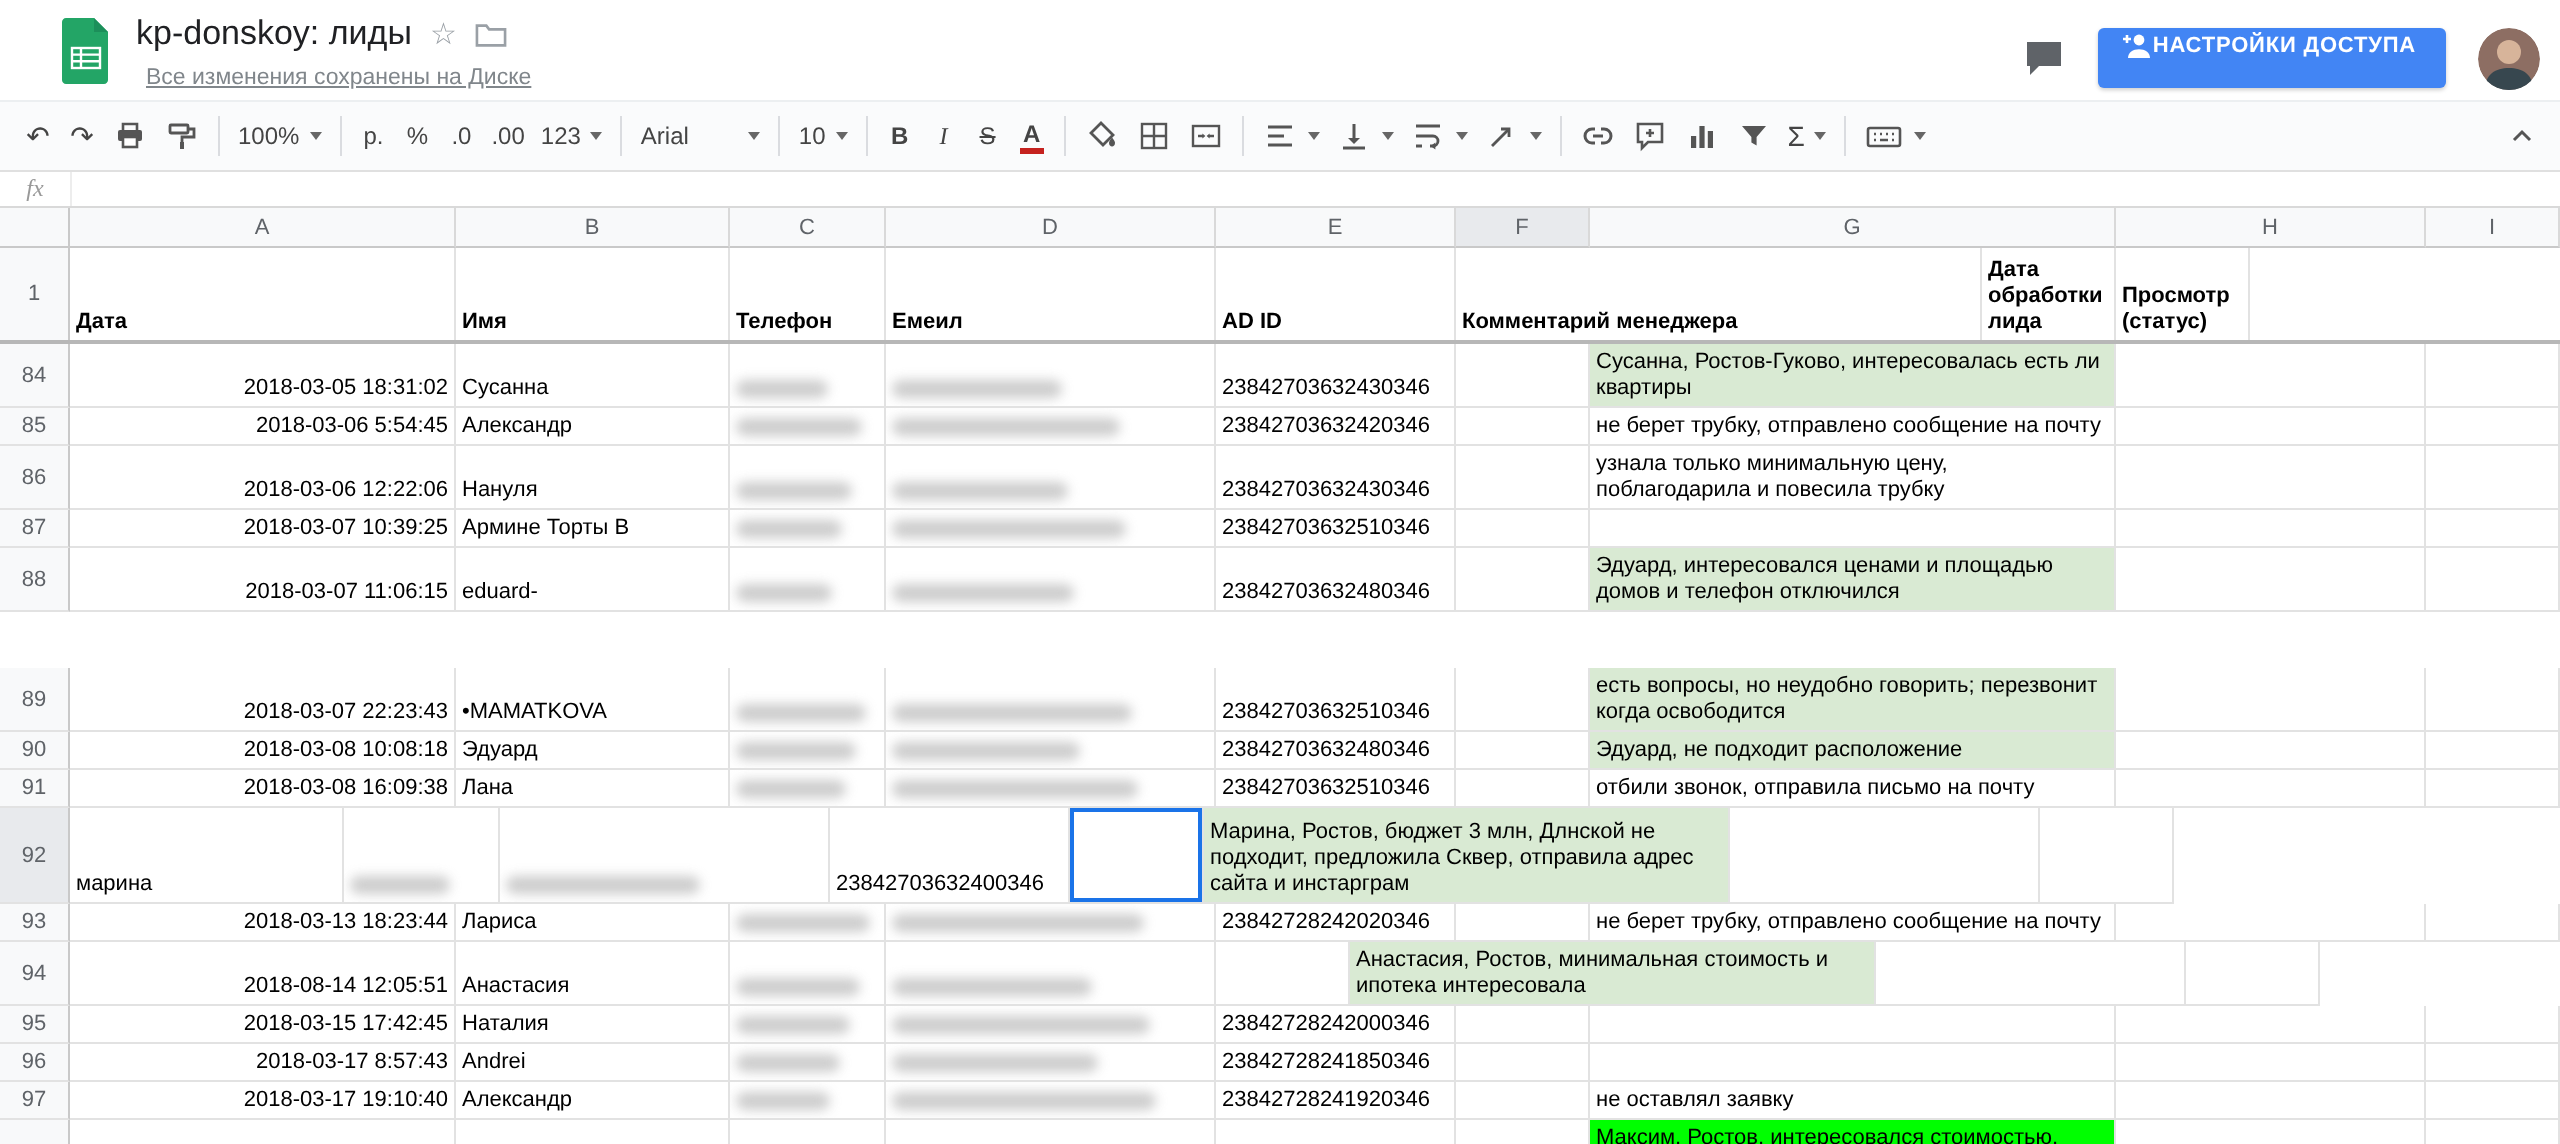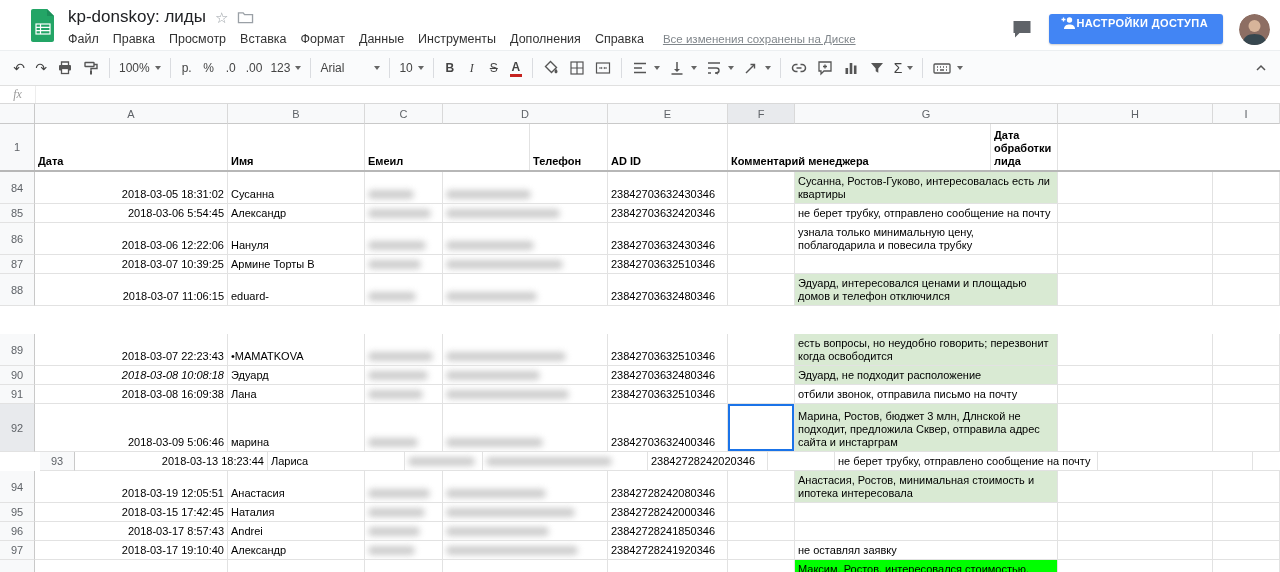--- a/index.html
+++ b/index.html
@@ -87,31 +87,20 @@
     <div class="title-row">
       <span class="doc-title">kp-donskoy: лиды</span>
       <span class="star">☆</span>
       <span>
         <svg width="17" height="15" viewBox="0 0 18 16">
             <path d="M1.5 3h5l1.5 2h8.5v8.5h-15z" fill="none" stroke="#9aa0a6" stroke-width="1.4"></path>
           </svg>
       </span>
     </div>
     <div class="menubar">
-      <span style="display:flex">
-          <span class="menu-item">Файл</span>
-          <span class="menu-item">Правка</span>
-          <span class="menu-item">Просмотр</span>
-          <span class="menu-item">Вставка</span>
-          <span class="menu-item">Формат</span>
-          <span class="menu-item">Данные</span>
-          <span class="menu-item">Инструменты</span>
-          <span class="menu-item">Дополнения</span>
-          <span class="menu-item">Справка</span>
-        </span>
       <span class="save-status">Все изменения сохранены на Диске</span>
     </div>
   </div>
   <div class="topbar-right">
     <span class="tb-comment">
       <svg width="22" height="22" viewBox="0 0 22 22">
           <path d="M2.5 3h17v12H8.5l-4.5 4.5V15h-1.5z" fill="#5f6368"></path>
         </svg>
     </span>
     <button class="share-btn">
@@ -300,34 +289,37 @@
       <div class="col-hdr" style="width: 67px;">I</div>
     </div>
   <div class="row row1">
       <div class="rownum">1</div>
       <div class="cell" style="width: 193px;">
         <span>Дата</span>
       </div>
       <div class="cell" style="width: 137px;">
         <span>Имя</span>
       </div>
+      <div class="cell" style="width: 78px;">
+        <span>Телефон</span>
+      </div>
       <div class="cell" style="width: 165px;">
         <span>Емеил</span>
       </div>
-      <div class="cell" style="width: 78px;">
-        <span>Телефон</span>
-      </div>
       <div class="cell" style="width: 120px;">
         <span>AD ID</span>
       </div>
       <div class="cell" style="width: 263px;">
         <span>Комментарий менеджера</span>
       </div>
       <div class="cell" style="width: 67px;">
         <span>Дата обработки лида</span>
+      </div>
+      <div class="cell" style="width: 67px;">
+        <span>Просмотр (статус)</span>
       </div>
     </div>
   <div>
       <div class="row" style="height: 32px;">
         <div class="rownum">84</div>
         <div class="cell right nowrap" style="width: 193px;">2018-03-05 18:31:02</div>
         <div class="cell nowrap" style="width: 137px;">Сусанна</div>
         <div class="cell" style="width: 78px;">
           <div class="smudge" style="width: 46px;"></div>
         </div>
@@ -427,21 +419,21 @@
         <div class="cell nowrap" style="width: 120px;">23842703632510346</div>
         <div class="cell" style="width: 67px;"></div>
         <div class="cell hl-green" style="width: 263px;">
           <span>есть вопросы, но неудобно говорить; перезвонит когда освободится</span>
         </div>
         <div class="cell" style="width: 155px;"></div>
         <div class="cell" style="width: 67px;"></div>
       </div>
       <div class="row" style="height: 19px;">
         <div class="rownum">90</div>
-        <div class="cell right nowrap" style="width: 193px; font-style: italic;">2018-03-08 10:08:18</div>
+        <div class="cell right nowrap" style="width: 193px;">2018-03-08 10:08:18</div>
         <div class="cell nowrap" style="width: 137px;">Эдуард</div>
         <div class="cell" style="width: 78px;">
           <div class="smudge" style="width: 60px;"></div>
         </div>
         <div class="cell" style="width: 165px;">
           <div class="smudge" style="width: 94px;"></div>
         </div>
         <div class="cell nowrap" style="width: 120px;">23842703632480346</div>
         <div class="cell" style="width: 67px;"></div>
         <div class="cell hl-green" style="width: 263px;">
@@ -463,65 +455,63 @@
         <div class="cell nowrap" style="width: 120px;">23842703632510346</div>
         <div class="cell" style="width: 67px;"></div>
         <div class="cell" style="width: 263px;">
           <span style="white-space: nowrap;">отбили звонок, отправила письмо на почту</span>
         </div>
         <div class="cell" style="width: 155px;"></div>
         <div class="cell" style="width: 67px;"></div>
       </div>
       <div class="row" style="height: 48px;">
         <div class="rownum rn-sel">92</div>
-        <div class="cell right nowrap" style="width: 193px;">2018-03-09 5:06:46</div>
         <div class="cell nowrap" style="width: 137px;">марина</div>
         <div class="cell" style="width: 78px;">
           <div class="smudge" style="width: 50px;"></div>
         </div>
         <div class="cell" style="width: 165px;">
           <div class="smudge" style="width: 97px;"></div>
         </div>
         <div class="cell nowrap" style="width: 120px;">23842703632400346</div>
         <div class="cell selcell" style="width: 67px;"></div>
         <div class="cell hl-green" style="width: 263px;">
           <span>Марина, Ростов, бюджет 3 млн, Длнской не подходит, предложила Сквер, отправила адрес сайта и инстарграм</span>
         </div>
         <div class="cell" style="width: 155px;"></div>
         <div class="cell" style="width: 67px;"></div>
       </div>
-      <div class="row" style="height: 19px; padding-left: 40px;">
+      <div class="row" style="height: 19px;">
         <div class="rownum">93</div>
         <div class="cell right nowrap" style="width: 193px;">2018-03-13 18:23:44</div>
         <div class="cell nowrap" style="width: 137px;">Лариса</div>
         <div class="cell" style="width: 78px;">
           <div class="smudge" style="width: 67px;"></div>
         </div>
         <div class="cell" style="width: 165px;">
           <div class="smudge" style="width: 126px;"></div>
         </div>
         <div class="cell nowrap" style="width: 120px;">23842728242020346</div>
         <div class="cell" style="width: 67px;"></div>
         <div class="cell" style="width: 263px;">
           <span style="white-space: nowrap;">не берет трубку, отправлено сообщение на почту</span>
         </div>
         <div class="cell" style="width: 155px;"></div>
         <div class="cell" style="width: 67px;"></div>
       </div>
       <div class="row" style="height: 32px;">
         <div class="rownum">94</div>
-        <div class="cell right nowrap" style="width: 193px;">2018-03-19 12:05:51</div>
+        <div class="cell right nowrap" style="width: 193px;">2018-08-14 12:05:51</div>
         <div class="cell nowrap" style="width: 137px;">Анастасия</div>
         <div class="cell" style="width: 78px;">
           <div class="smudge" style="width: 62px;"></div>
         </div>
         <div class="cell" style="width: 165px;">
           <div class="smudge" style="width: 100px;"></div>
         </div>
-        <div class="cell nowrap" style="width: 120px;">23842728242080346</div>
         <div class="cell" style="width: 67px;"></div>
         <div class="cell hl-green" style="width: 263px;">
           <span>Анастасия, Ростов, минимальная стоимость и ипотека интересовала</span>
         </div>
         <div class="cell" style="width: 155px;"></div>
         <div class="cell" style="width: 67px;"></div>
       </div>
       <div class="row" style="height: 19px;">
         <div class="rownum">95</div>
         <div class="cell right nowrap" style="width: 193px;">2018-03-15 17:42:45</div>

